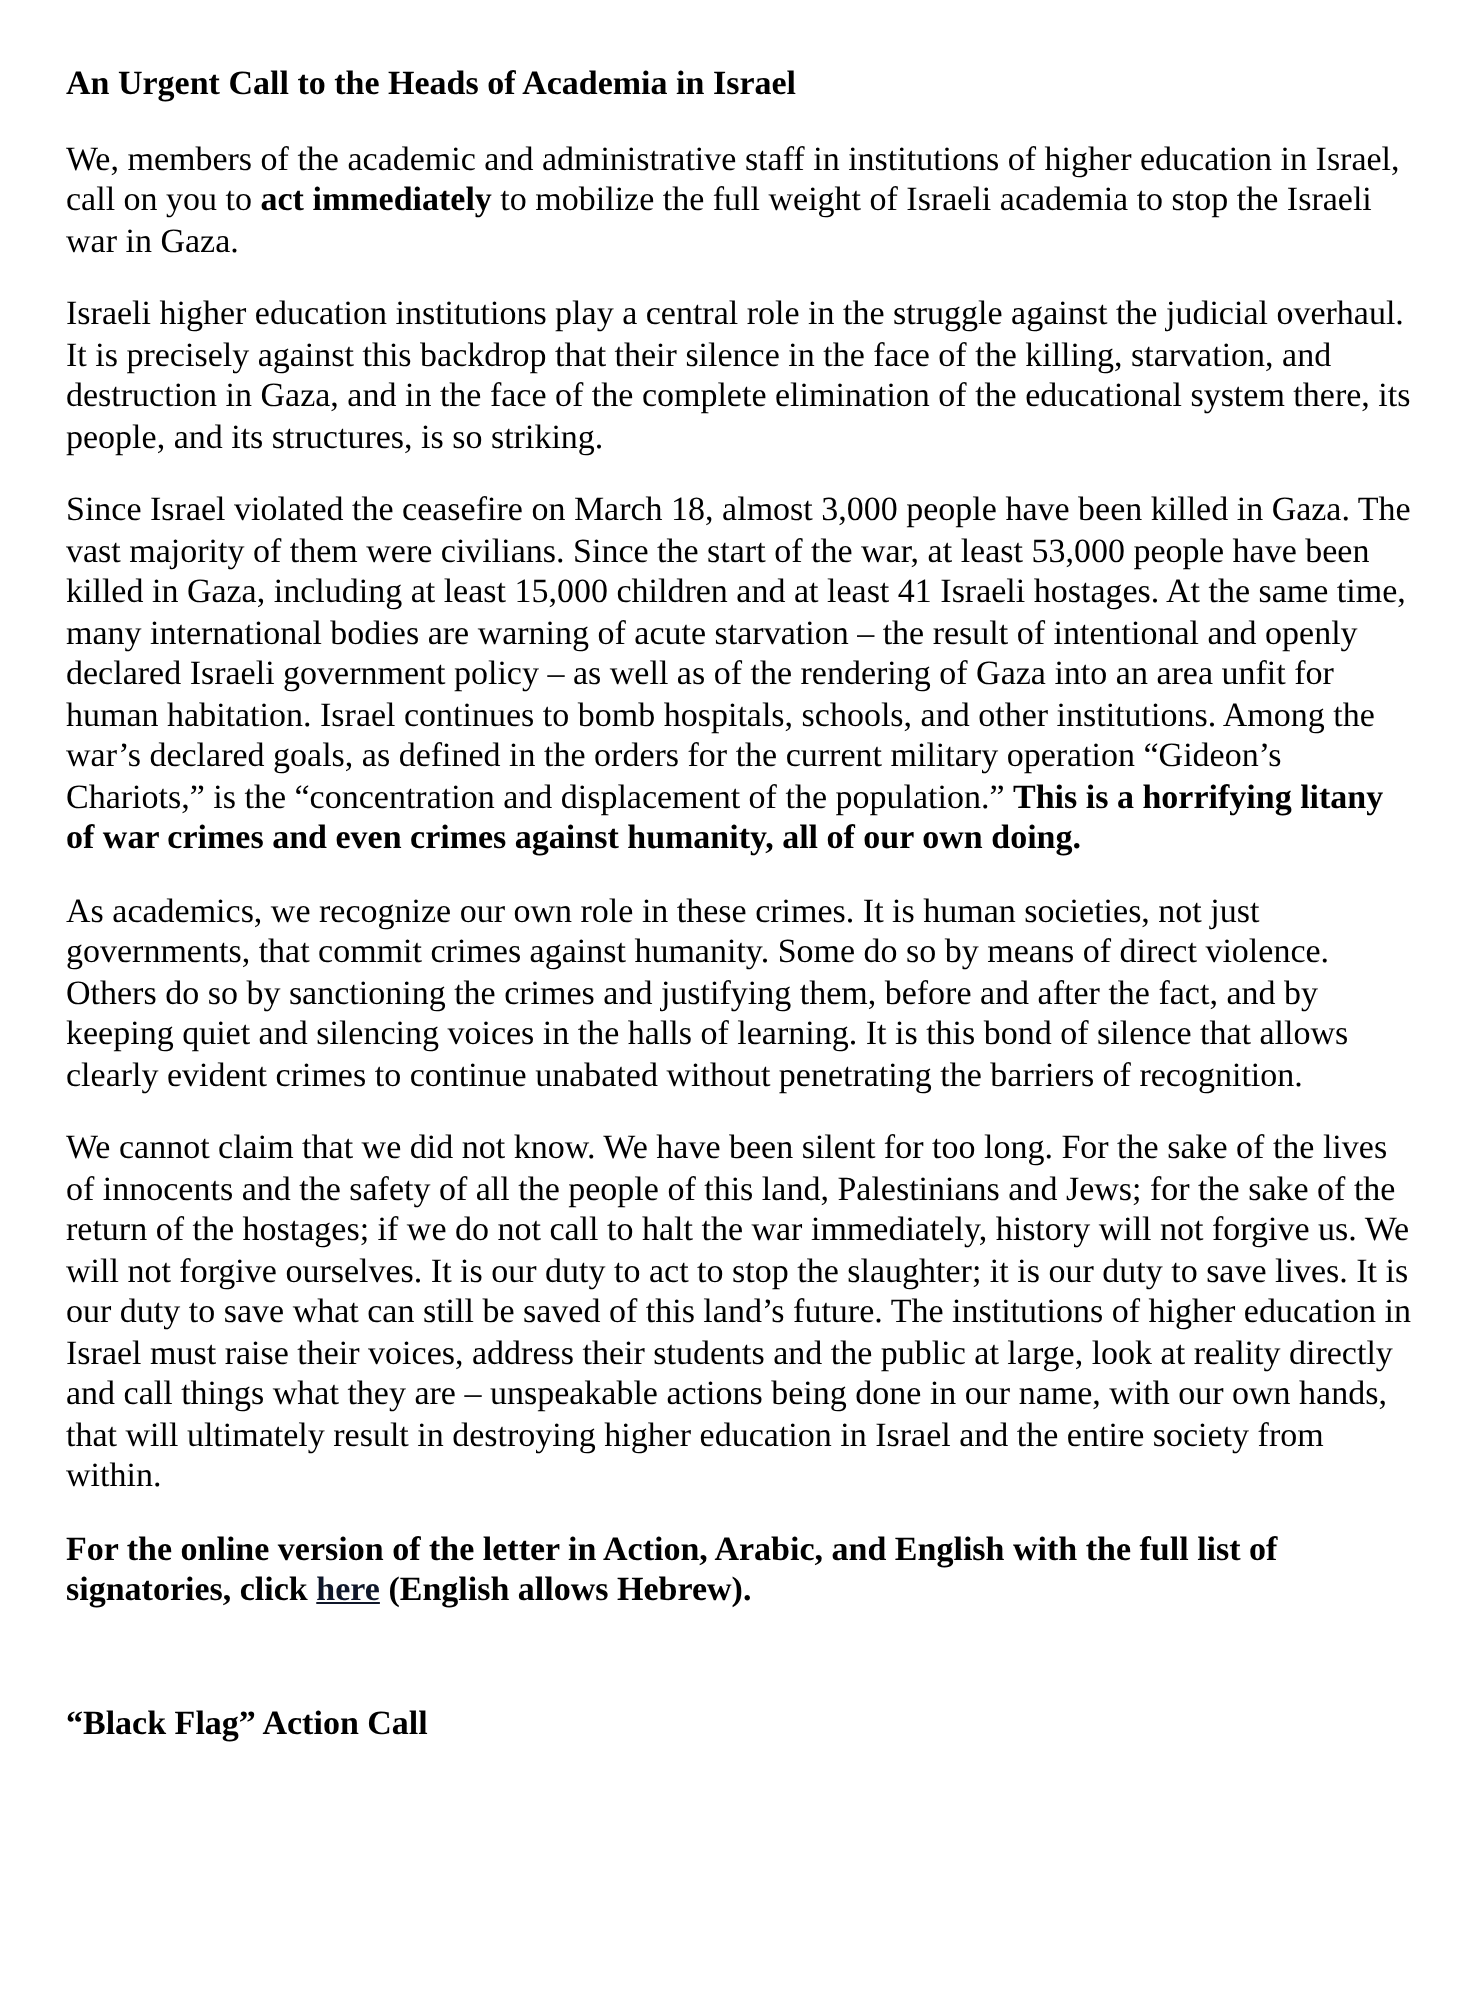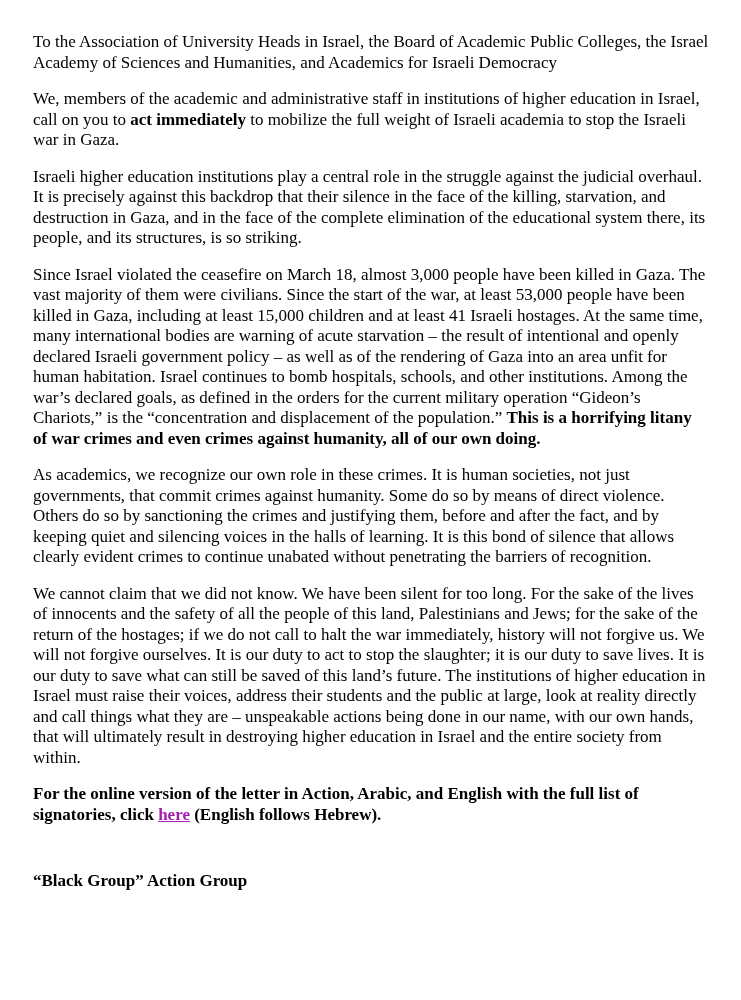--- a/index.html
+++ b/index.html
@@ -28,46 +28,46 @@
     text-align: left;
   }
   .para strong {
     font-weight: bold;
     margin-top: 40px;
   }
   .bold-para {
     font-weight: bold;
   }
   a.doc-link {
-    color: #a21caf;
+    color: #0f172a;
     text-decoration: underline;
     font-weight: bold;
     cursor: pointer;
   }
   .signature {
     font-weight: bold;
     margin-top: 46px;
     margin-bottom: 0;
   }
 </style>
 </head>
 <body>
 
 <div class="page">
 
+  <h1 class="doc-title">An Urgent Call to the Heads of Academia in Israel</h1>
 
-  <p class="para">To the Association of University Heads in Israel, the Board of Academic Public Colleges, the Israel Academy of Sciences and Humanities, and Academics for Israeli Democracy</p>
 
   <p class="para"><span>We, members of the academic and administrative staff in institutions of higher education in Israel, call on you to </span><strong>act immediately</strong><span> to mobilize the full weight of Israeli academia to stop the Israeli war in Gaza.</span></p>
 
   <p class="para">Israeli higher education institutions play a central role in the struggle against the judicial overhaul. It is precisely against this backdrop that their silence in the face of the killing, starvation, and destruction in Gaza, and in the face of the complete elimination of the educational system there, its people, and its structures, is so striking.</p>
 
   <p class="para"><span>Since Israel violated the ceasefire on March 18, almost 3,000 people have been killed in Gaza. The vast majority of them were civilians. Since the start of the war, at least 53,000 people have been killed in Gaza, including at least 15,000 children and at least 41 Israeli hostages. At the same time, many international bodies are warning of acute starvation – the result of intentional and openly declared Israeli government policy – as well as of the rendering of Gaza into an area unfit for human habitation. Israel continues to bomb hospitals, schools, and other institutions. Among the war’s declared goals, as defined in the orders for the current military operation “Gideon’s Chariots,” is the “concentration and displacement of the population.” </span><strong>This is a horrifying litany of war crimes and even crimes against humanity, all of our own doing.</strong></p>
 
   <p class="para">As academics, we recognize our own role in these crimes. It is human societies, not just governments, that commit crimes against humanity. Some do so by means of direct violence. Others do so by sanctioning the crimes and justifying them, before and after the fact, and by keeping quiet and silencing voices in the halls of learning. It is this bond of silence that allows clearly evident crimes to continue unabated without penetrating the barriers of recognition.</p>
 
   <p class="para">We cannot claim that we did not know. We have been silent for too long. For the sake of the lives of innocents and the safety of all the people of this land, Palestinians and Jews; for the sake of the return of the hostages; if we do not call to halt the war immediately, history will not forgive us. We will not forgive ourselves. It is our duty to act to stop the slaughter; it is our duty to save lives. It is our duty to save what can still be saved of this land’s future. The institutions of higher education in Israel must raise their voices, address their students and the public at large, look at reality directly and call things what they are – unspeakable actions being done in our name, with our own hands, that will ultimately result in destroying higher education in Israel and the entire society from within.</p>
 
-  <p class="para bold-para"><span>For the online version of the letter in Action, Arabic, and English with the full list of signatories, click </span><a class="doc-link">here</a><span> (English follows Hebrew).</span></p>
+  <p class="para bold-para"><span>For the online version of the letter in Action, Arabic, and English with the full list of signatories, click </span><a class="doc-link">here</a><span> (English allows Hebrew).</span></p>
 
-  <p class="para signature">“Black Group” Action Group</p>
+  <p class="para signature">“Black Flag” Action Call</p>
 
 </div>
 
 </body></html>

